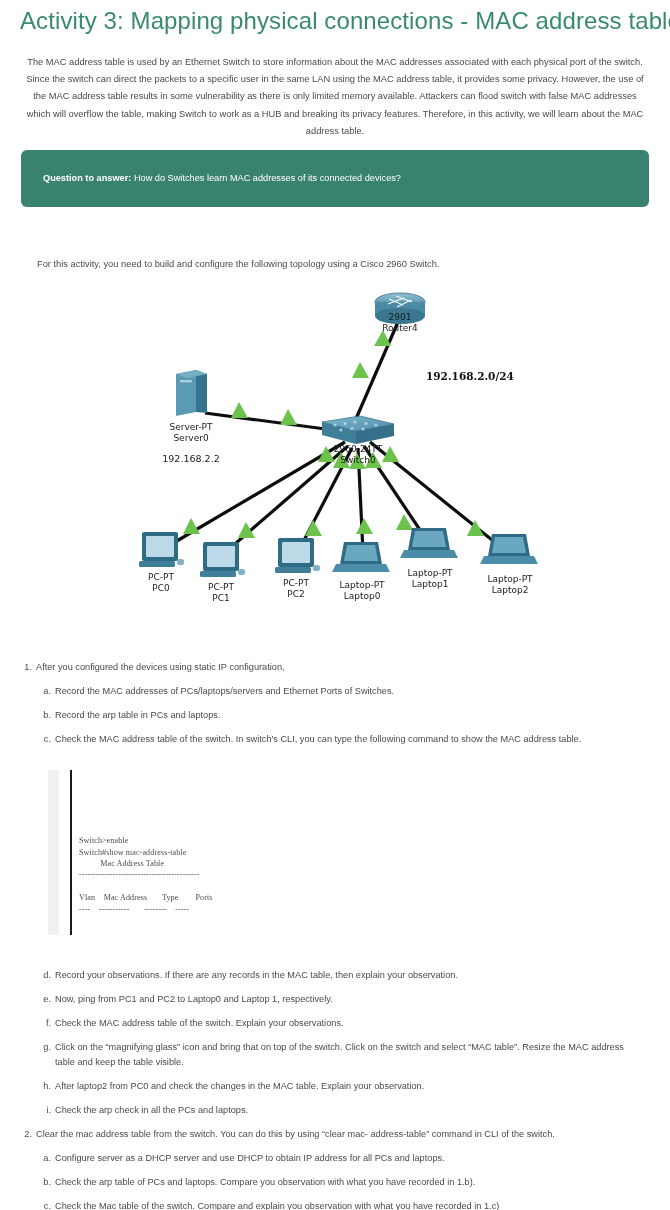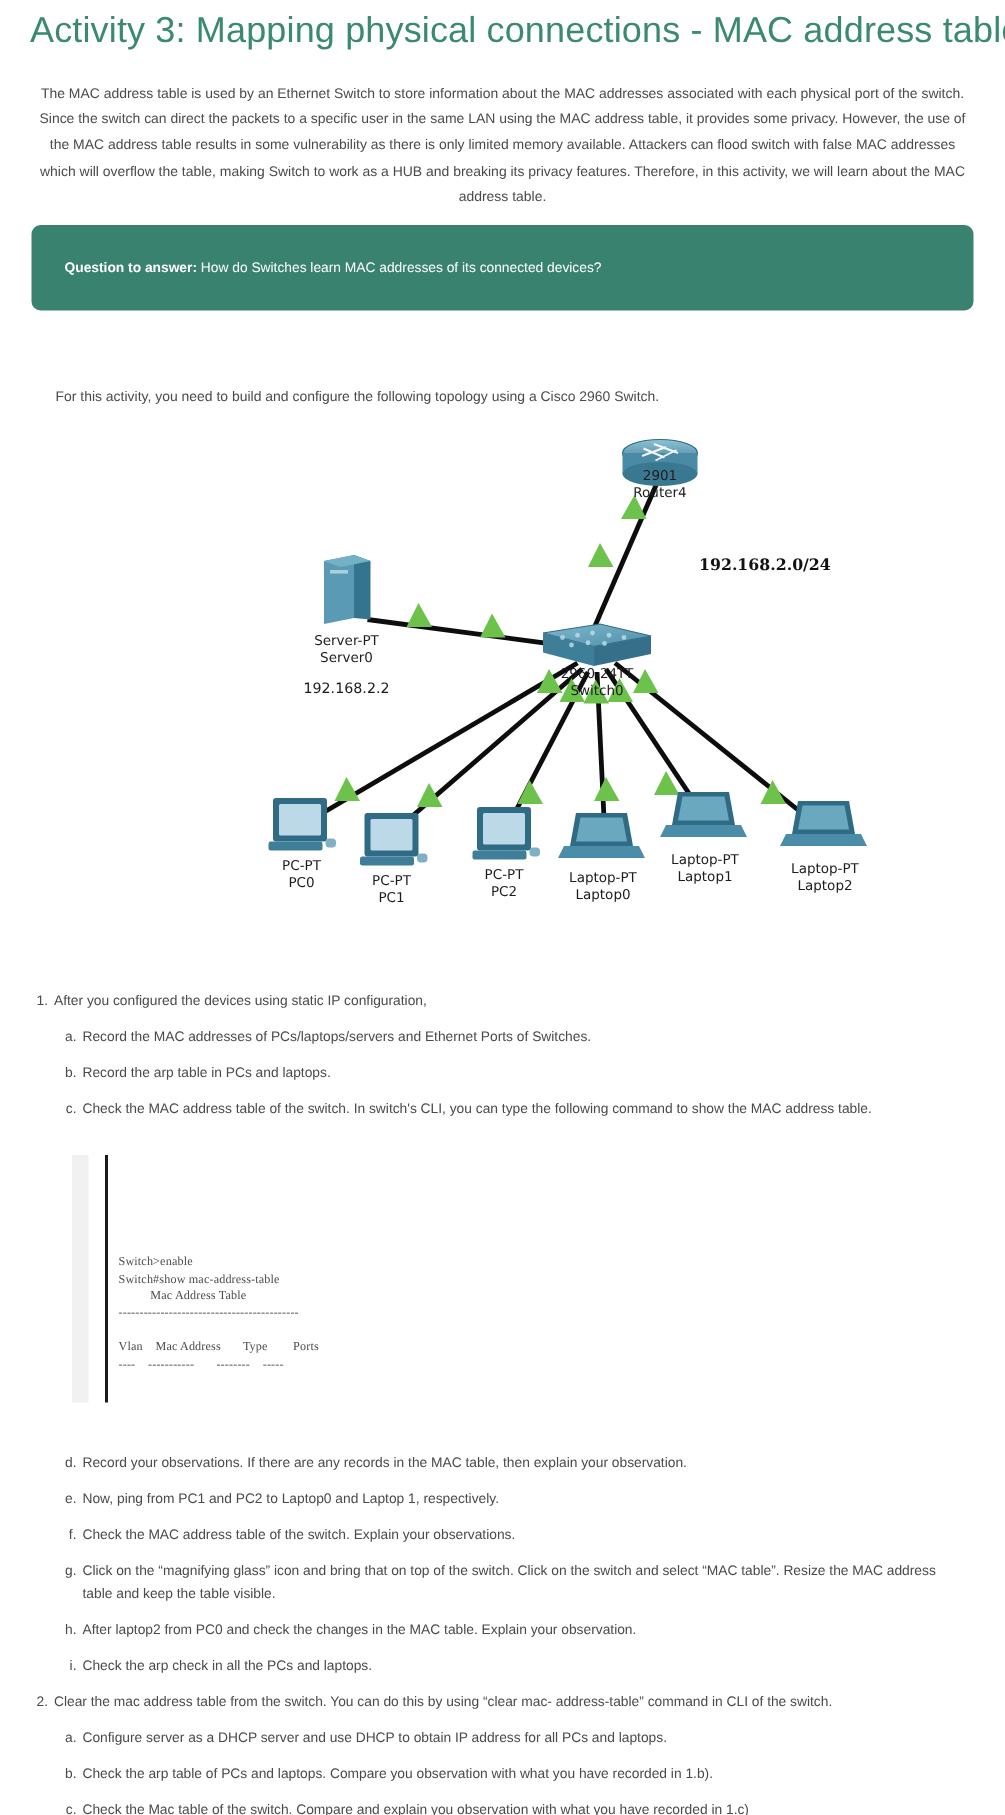--- a/index.html
+++ b/index.html
@@ -37,21 +37,21 @@
   .qbox-text b{font-weight:700;}
 
   
   .leadin{
     position:absolute;left:37px;top:240px;width:628px;
     font-size:9.3px;line-height:16px;color:#4a4a4a;margin-top:16px;
   }
 
   
   .topology{
-    position:absolute;left:0px;top:270px;width:574px;height:375px;padding-left:40px;
+    position:absolute;left:0px;top:270px;width:574px;height:375px;
   }
   .topology svg{display:block;width:670px;height:375px;}
   .nlabel{
     font-family:"DejaVu Sans", sans-serif;
     font-size:9px;fill:#1c1c1c;text-anchor:middle;
   }
   .nlabel.ip{font-size:9.5px;}
   .netlabel{
     font-family:"DejaVu Serif", serif;
     font-size:10.5px;fill:#111111;text-anchor:start;font-weight:600;

